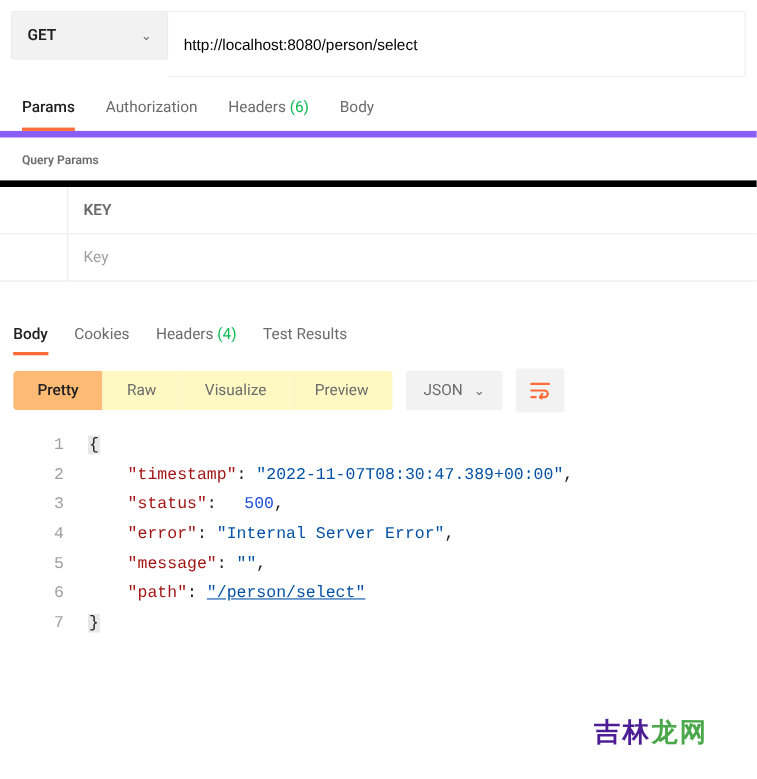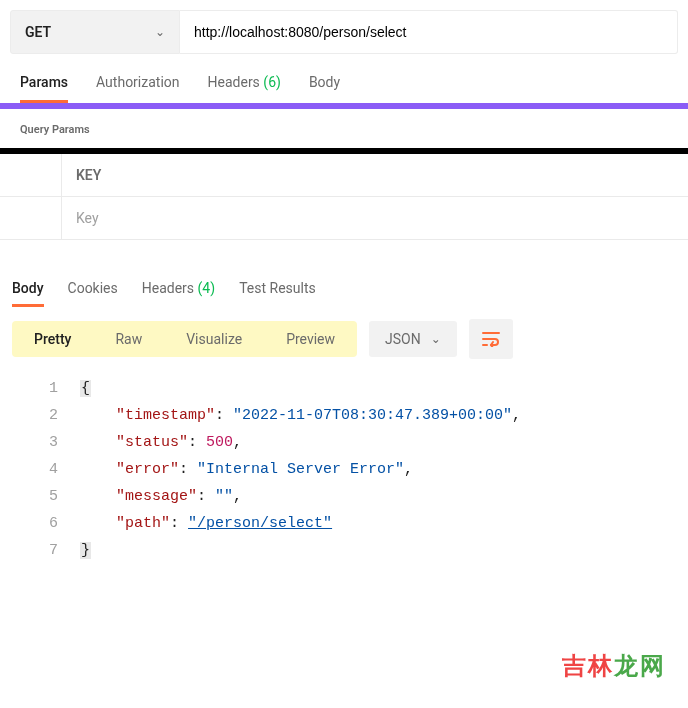--- a/index.html
+++ b/index.html
@@ -1,56 +1,56 @@
 <!DOCTYPE html>
 <html><head>
 <meta charset="utf-8">
 <style>
 *{box-sizing:border-box;margin:0;padding:0;}
 body{font-family:-apple-system,BlinkMacSystemFont,"Segoe UI",Roboto,sans-serif;font-size:14px;color:#212121;background:#fff;width:688px;}
 .req-row{display:flex;align-items:stretch;padding:10px 10px 0 10px;gap:0;}
-.method-select{display:flex;align-items:center;justify-content:space-between;width:170px;height:44px;background:#f2f2f2;border:1px solid #ececec;padding:0 14px;border-radius:3px 0 0 3px;cursor:pointer;}
+.method-select{display:flex;align-items:center;justify-content:space-between;width:143px;height:44px;background:#f2f2f2;border:1px solid #ececec;padding:0 14px;border-radius:3px 0 0 3px;cursor:pointer;}
 .method-select .label{font-weight:600;color:#212121;}
 .chevron{font-size:12px;color:#6b6b6b;}
-.url-input{flex:1;height:44px;border:1px solid #ececec;border-left:none;padding:0 14px;font-size:14px;outline:none;border-radius:0 3px 3px 0;}
+.url-input{flex:1;height:60px;border:1px solid #ececec;border-left:none;padding:0 14px;font-size:14px;outline:none;border-radius:0 3px 3px 0;}
 .tabs{display:flex;gap:28px;padding:20px 20px 0 20px;border-bottom:6px solid #8b5cf6;}
 .tab{padding-bottom:10px;color:#6b6b6b;cursor:pointer;border-bottom:3px solid transparent;}
 .tab.active{color:#212121;font-weight:500;border-bottom-color:#ff6c37;}
 .tab .count{color:#0cbb52;}
 .section-label{color:#6b6b6b;font-weight:600;padding:14px 20px 12px 20px;font-size:11px;}
 .query-table{border-top:6px solid #000000;border-bottom:1px solid #eaeaea;}
 .query-header,.query-row{display:flex;align-items:center;}
 .cb-cell{width:62px;height:42px;border-right:1px solid #eaeaea;}
 .key-cell{flex:1;height:42px;display:flex;align-items:center;padding:0 14px;}
 .query-header{border-bottom:1px solid #eaeaea;}
 .query-header .key-cell{font-weight:600;color:#6b6b6b;}
 .query-row .key-cell{color:#a0a0a0;}
 .resp-tabs{display:flex;gap:24px;padding:40px 12px 0 12px;border-bottom:0;}
 .resp-tab{padding-bottom:8px;color:#6b6b6b;cursor:pointer;border-bottom:3px solid transparent;}
 .resp-tab.active{color:#212121;font-weight:500;border-bottom-color:#ff6c37;}
 .resp-tab .count{color:#0cbb52;}
 .toolbar{display:flex;align-items:center;gap:0;padding:12px 12px;}
 .view-group{display:flex;background:#fff;border-radius:4px;overflow:hidden;}
 .view-btn{padding:10px 22px;color:#6b6b6b;cursor:pointer;background:#fef9c3;}
-.view-btn.active{background:#fef9c3;color:#212121;font-weight:500;text-align:right;}
+.view-btn.active{background:#fdba74;color:#212121;font-weight:500;text-align:right;}
 .json-select{display:flex;align-items:center;gap:10px;margin-left:12px;background:#f2f2f2;padding:10px 16px;border-radius:3px;cursor:pointer;color:#6b6b6b;}
 .wrap-btn{margin-left:12px;width:44px;height:40px;display:flex;align-items:center;justify-content:center;background:#f2f2f2;border-radius:3px;cursor:pointer;}
 .wrap-btn svg{stroke:#ff6c37;}
 .code-area{padding:4px 0 20px 0;font-family:"Courier New",monospace;font-size:15px;line-height:27px;}
 .code-line{display:flex;}
 .gutter{width:80px;text-align:right;padding-right:22px;color:#a0a0a0;user-select:none;}
 .code{white-space:pre;}
 .brace{background:#e8e8e8;padding:0 1px;}
 .key{color:#a31515;}
 .str{color:#0451a5;}
-.num{color:#be185d;}
+.num{color:#1d4ed8;margin-left:16px;}
 .punc{color:#212121;}
 .url-str{color:#0451a5;text-decoration:underline;}
 .watermark{position:fixed;left:540px;top:650px;font-family:"Microsoft YaHei",sans-serif;font-size:24px;font-weight:700;letter-spacing:2px;}
-.wm1{color:#ef4444;margin-left:22px;}
+.wm1{color:#4c1d95;}
 .wm2{color:#4aa84a;}
 </style>
 </head>
 <body>
 
 <div class="req-row">
   <div class="method-select">
     <span class="label">GET</span>
     <span class="chevron">⌄</span>
   </div>

